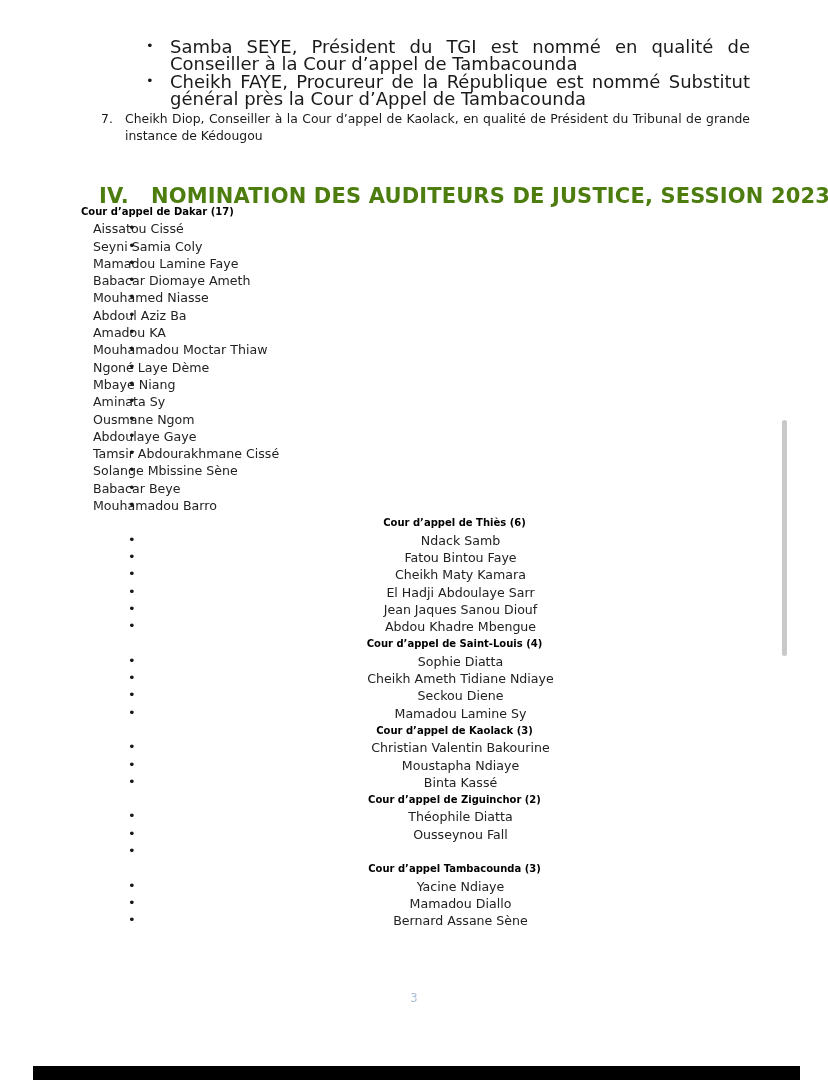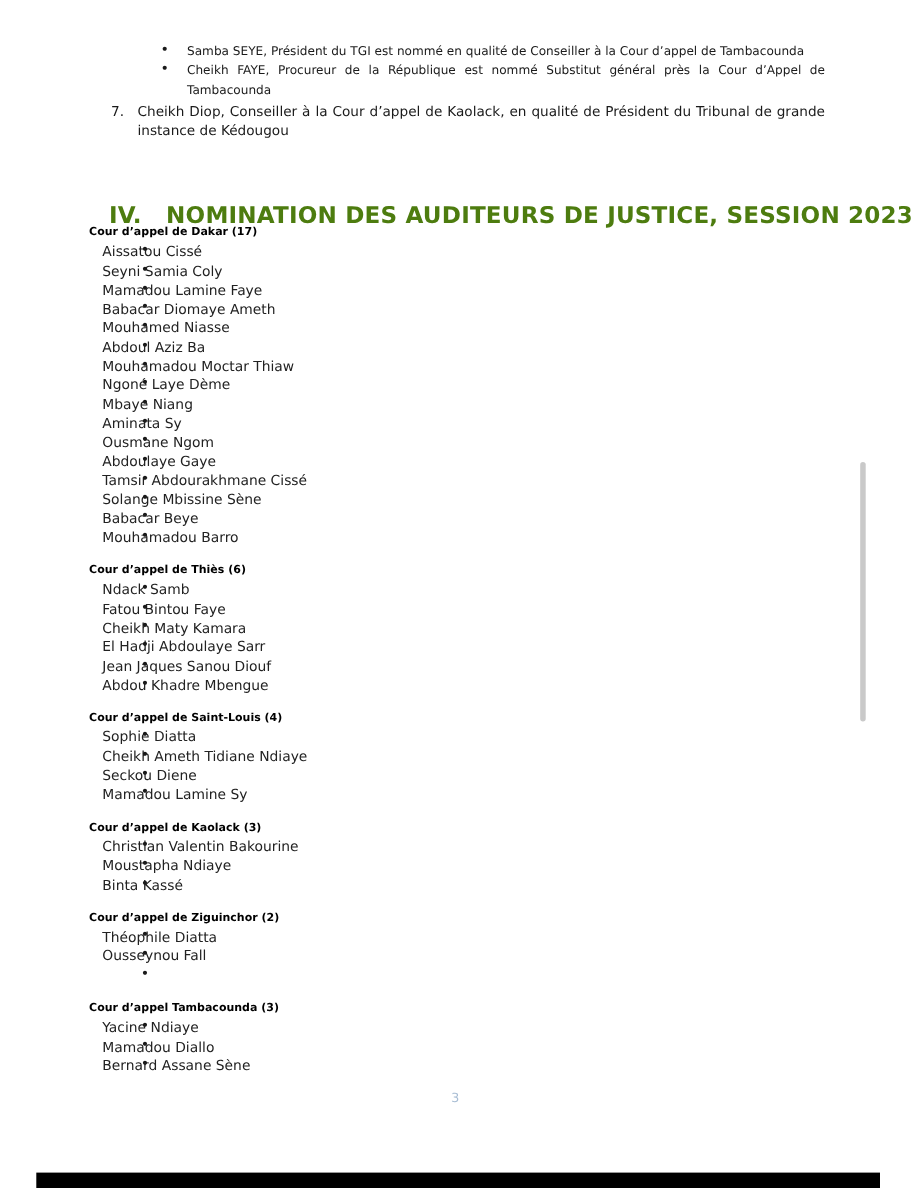--- a/index.html
+++ b/index.html
@@ -33,21 +33,21 @@
 
   .sub-bullet-list {
     list-style: none;
     margin: 0;
     padding: 0;
   }
   .sub-bullet-item {
     position: relative;
     margin: 0 0 0 0;
     padding: 0 78px 0 170px;
-    font-size: 11px;
+    font-size: 18px;
     line-height: 17.4px;
     text-align: justify;
     color: #1a1a1a;
   }
   .sub-bullet-item::before {
     content: "\2022";
     position: absolute;
     left: 146px;
     top: -1px;
     font-size: 13px;
@@ -92,21 +92,21 @@
   .groups {
     position: absolute;
     left: 0;
     top: 203px;
     width: 828px;
   }
   .group {
     margin: 0 0 0 0;
   }
   .group + .group {
-    margin-top: 13px;
+    text-align: center;
   }
   .group-title {
     margin: 0 0 0 81px;
     font-size: 10px;
     font-weight: bold;
     color: #000000;
     line-height: 17.3px;
     white-space: nowrap;
   }
   .name-list {
@@ -198,20 +198,21 @@
   <div class="groups" id="groups-container">
       <div class="group">
         <div class="group-title">Cour d’appel de Dakar (17)</div>
         <ul class="name-list">
           <li class="name-item">Aissatou Cissé</li>
           <li class="name-item">Seyni Samia Coly</li>
           <li class="name-item">Mamadou Lamine Faye</li>
           <li class="name-item">Babacar Diomaye Ameth</li>
           <li class="name-item">Mouhamed Niasse</li>
           <li class="name-item">Abdoul Aziz Ba</li>
+          <li class="name-item">Amadou KA</li>
           <li class="name-item">Mouhamadou Moctar Thiaw</li>
           <li class="name-item">Ngoné Laye Dème</li>
           <li class="name-item">Mbaye Niang</li>
           <li class="name-item">Aminata Sy</li>
           <li class="name-item">Ousmane Ngom</li>
           <li class="name-item">Abdoulaye Gaye</li>
           <li class="name-item">Tamsir Abdourakhmane Cissé</li>
           <li class="name-item">Solange Mbissine Sène</li>
           <li class="name-item">Babacar Beye</li>
           <li class="name-item">Mouhamadou Barro</li>

